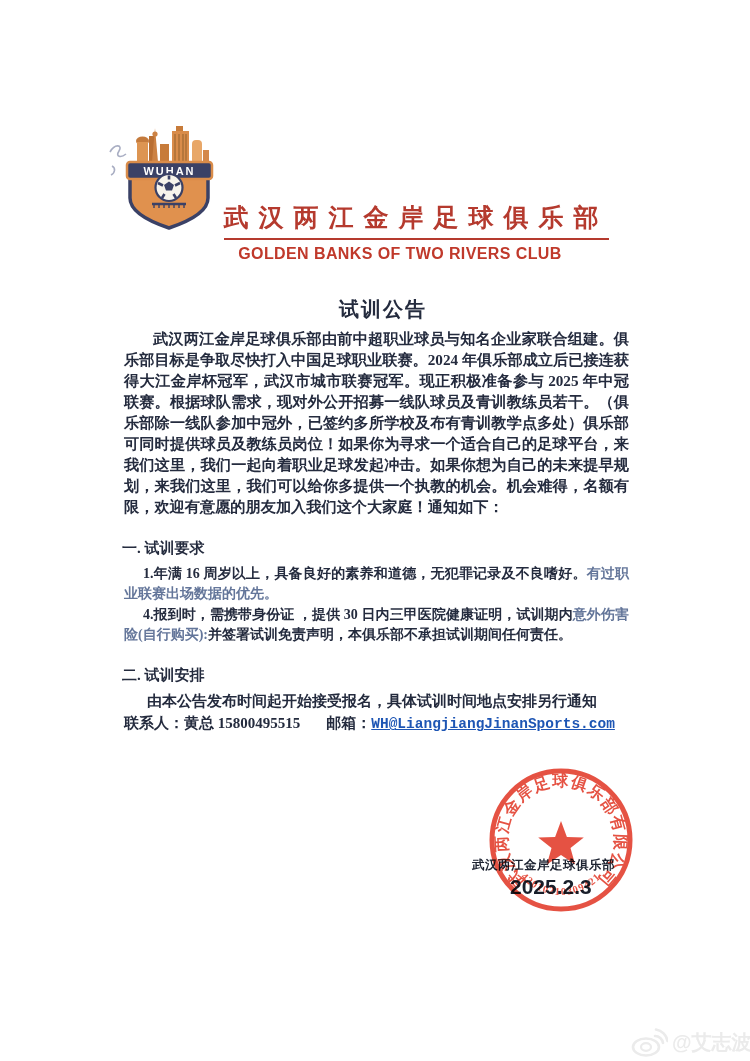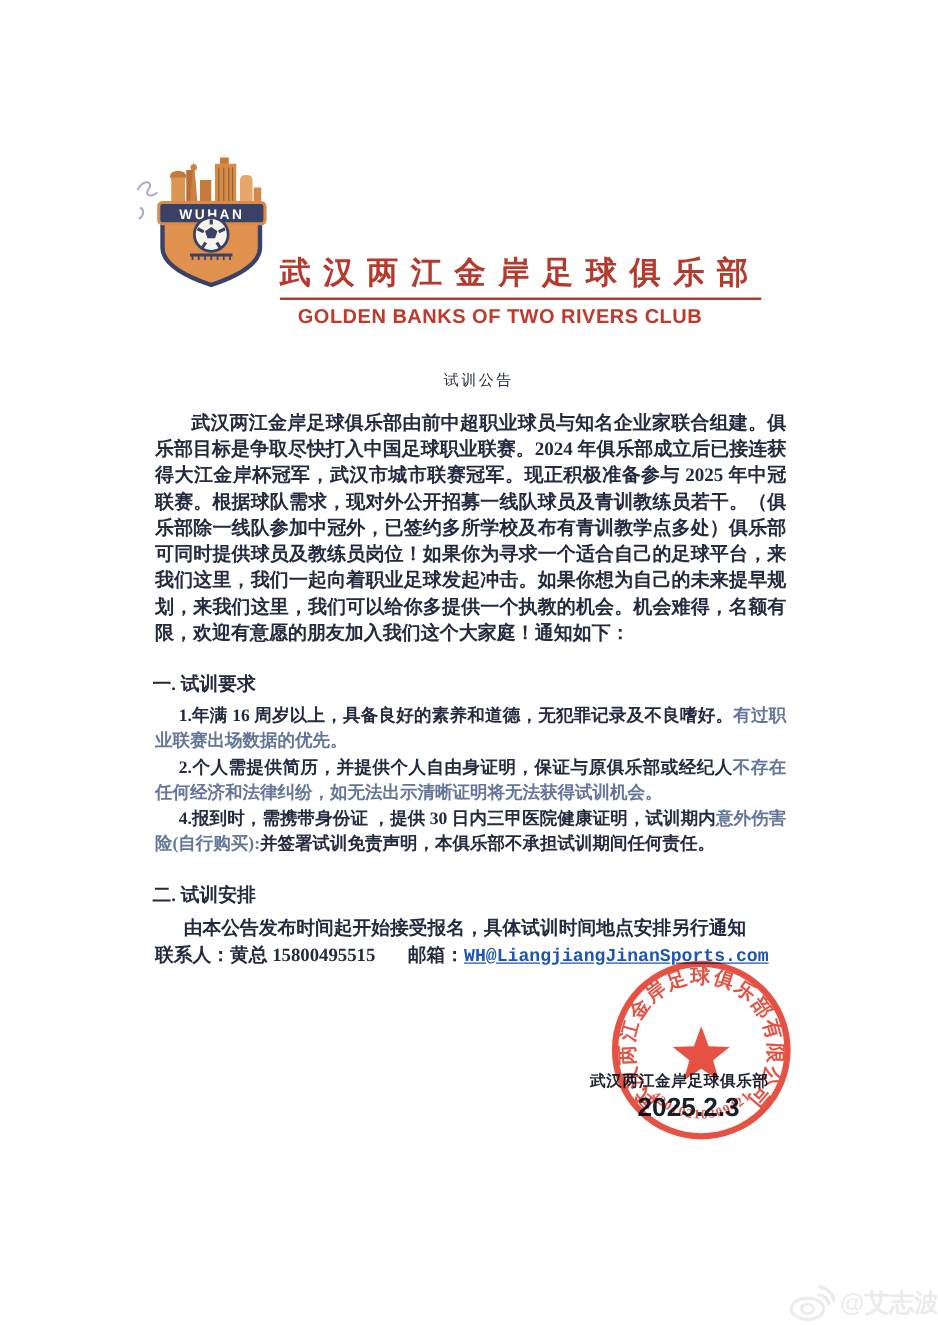--- a/index.html
+++ b/index.html
@@ -24,21 +24,21 @@
     font-size:25px;font-weight:bold;color:var(--title_red);letter-spacing:10px;
   }
   .title-cn span{display:inline-block;border-bottom:2.5px solid var(--title_red);padding-bottom:4px;}
   .title-en{
     position:absolute;left:150px;top:245px;width:500px;text-align:center;
     font-family:"Liberation Sans","DejaVu Sans",sans-serif;
     font-size:16px;font-weight:bold;color:var(--subtitle_red);letter-spacing:0.4px;white-space:nowrap;
   }
   .doc-heading{
     position:absolute;left:16px;top:296px;width:734px;text-align:center;
-    font-size:12px;font-weight:normal;color:var(--text_dark);letter-spacing:2px;
+    font-size:20px;font-weight:bold;color:var(--text_dark);letter-spacing:2px;
   }
   .doc-flow{
     position:absolute;left:122px;top:326px;width:509px;
     color:var(--text_dark);font-weight:bold;
   }
   .blk{margin:2px;text-align:justify;}
   .intro{font-size:15.2px;line-height:21px;text-indent:29px;}
   .sec-title{font-size:15px;line-height:18px;margin:22px 0 7px 0;text-indent:0;}
   .item{font-size:14px;line-height:19.6px;text-indent:19px;}
   .notice{font-size:15px;line-height:20px;text-indent:23px;}
@@ -104,21 +104,20 @@
 
   <div class="title-en">GOLDEN BANKS OF TWO RIVERS CLUB</div>
 
   <div class="doc-heading">试训公告</div>
 
   <div class="doc-flow">
     <div>
         <p class="blk intro"><span>武汉两江金岸足球俱乐部由前中超职业球员与知名企业家联合组建。俱乐部目标是争取尽快打入中国足球职业联赛。2024 年俱乐部成立后已接连获得大江金岸杯冠军，武汉市城市联赛冠军。现正积极准备参与 2025 年中冠联赛。根据球队需求，现对外公开招募一线队球员及青训教练员若干。（俱乐部除一线队参加中冠外，已签约多所学校及布有青训教学点多处）俱乐部可同时提供球员及教练员岗位！如果你为寻求一个适合自己的足球平台，来我们这里，我们一起向着职业足球发起冲击。如果你想为自己的未来提早规划，来我们这里，我们可以给你多提供一个执教的机会。机会难得，名额有限，欢迎有意愿的朋友加入我们这个大家庭！通知如下：</span></p>
         <p class="blk sec-title"><span>一. 试训要求</span></p>
         <p class="blk item"><span>1.年满 16 周岁以上，具备良好的素养和道德，无犯罪记录及不良嗜好。</span><span class="light">有过职业联赛出场数据的优先。</span></p>
-        <p class="blk item"><span>2.个人需提供简历，并提供个人自由身证明，保证与原俱乐部或经纪人</span><span class="light">不存在任何经济和法律纠纷，如无法出示清晰证明将无法获得试训机会。</span></p>
         <p class="blk item"><span>4.报到时，需携带身份证 ，提供 30 日内三甲医院健康证明，试训期内</span><span class="light">意外伤害险(自行购买):</span><span>并签署试训免责声明，本俱乐部不承担试训期间任何责任。</span></p>
         <p class="blk sec-title"><span>二. 试训安排</span></p>
         <p class="blk notice"><span>由本公告发布时间起开始接受报名，具体试训时间地点安排另行通知</span></p>
       </div>
     <div class="contact blk">
       <span>联系人：</span><span>黄总 15800495515</span><span class="spacer"></span><span>邮箱：</span><a href="#" class="email">WH@LiangjiangJinanSports.com</a>
     </div>
   </div>
 
   <div class="sig-club">武汉两江金岸足球俱乐部</div>

